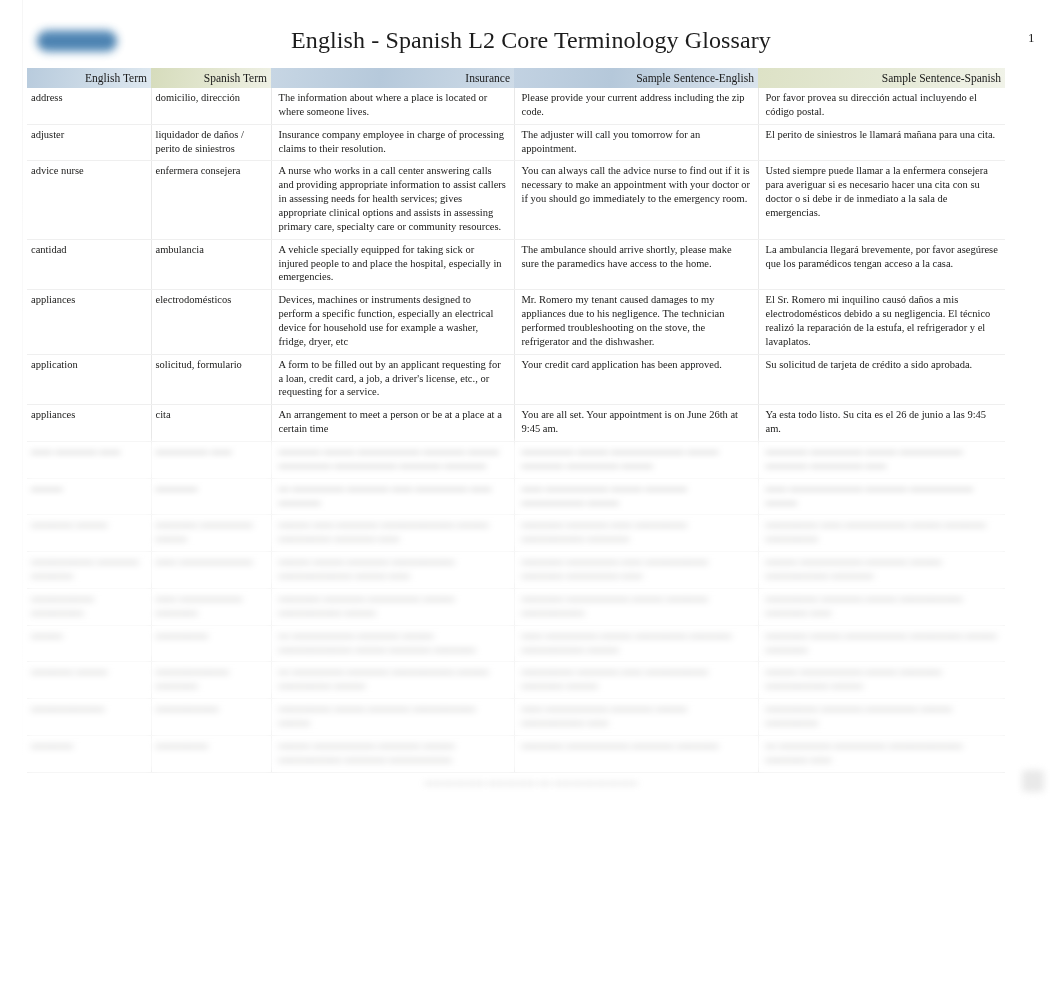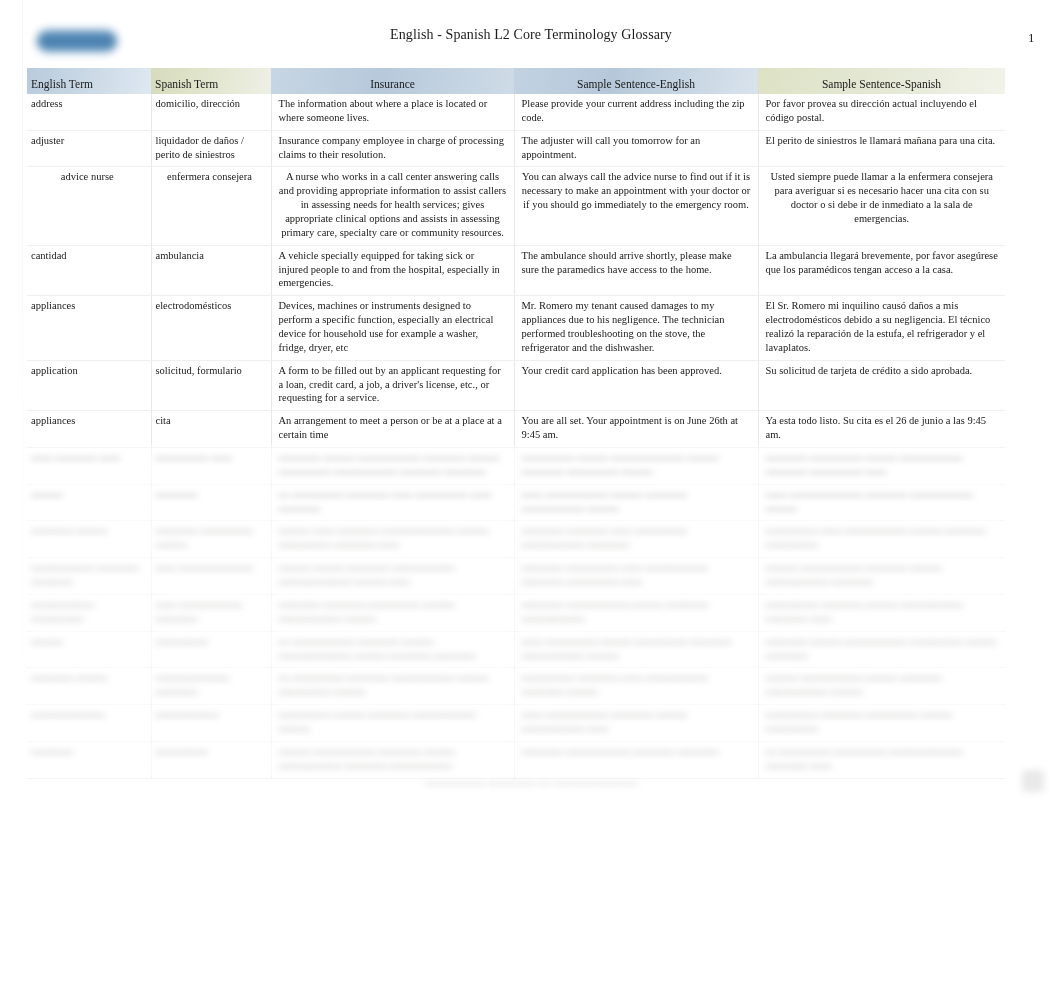--- a/index.html
+++ b/index.html
@@ -42,21 +42,21 @@
     filter: blur(4.5px);
     opacity: 0.95;
   }
   .doc-title {
     position: absolute;
     left: 0;
     top: 27px;
     width: 1062px;
     text-align: center;
     font-family: "Liberation Serif", serif;
-    font-size: 14px;
+    font-size: 24px;
     color: #1c1c1c;
     letter-spacing: 0.1px;
   }
   .page-number {
     position: absolute;
     left: 1028px;
     top: 30px;
     font-family: "Liberation Serif", serif;
     font-size: 13px;
     color: #222222;
@@ -73,26 +73,27 @@
     font-family: "Liberation Serif", serif;
   }
   .glossary col.c-en   { width: 124px; }
   .glossary col.c-es   { width: 120px; }
   .glossary col.c-def  { width: 243px; }
   .glossary col.c-sen  { width: 244px; }
   .glossary col.c-ses  { width: 247px; }
 
   .glossary thead th {
     height: 17px;
-    padding: 7px 4px 2px 4px;
+    padding: 1px 4px 2px 4px;
     font-size: 11.5px;
     font-weight: normal;
     color: #1a1a1a;
     vertical-align: middle;
     border: none;
+    text-align: right;
   }
   th.h-en {
     text-align: left;
     background: linear-gradient(100deg, #b8cbdd 0%, #c9d8e5 45%, #dee8f0 100%);
   }
   th.h-es {
     text-align: left;
     background: linear-gradient(100deg, #d6dcbc 0%, #e2e6cf 50%, #eef0e4 100%);
   }
   th.h-def {
@@ -117,21 +118,21 @@
     background: #ffffff;
     border-right: 1px solid #e8e8e8;
     border-bottom: 1px solid #efefef;
   }
   .glossary tbody td.last { border-right: none; }
   .glossary tbody td.term { padding-left: 4px; }
   .glossary tbody td.def,
   .glossary tbody td.sen,
   .glossary tbody td.ses { padding-left: 7px; }
 
-  .glossary tbody tr.tall td { height: 58px; text-align: center; }
+  .glossary tbody tr.tall td { height: 58px; }
 
   
   .blur-rows td {
     color: #7c7c7c;
     filter: blur(3.2px);
   }
   .blur-rows.b2 td { filter: blur(3.6px); }
   .blur-rows.b3 td { filter: blur(3.9px); }
 
   
@@ -217,21 +218,21 @@
         <td class="term">advice nurse</td>
         <td class="term">enfermera consejera</td>
         <td class="def">A nurse who works in a call center answering calls and providing appropriate information to assist callers in assessing needs for health services; gives appropriate clinical options and assists in assessing primary care, specialty care or community resources.</td>
         <td class="sen">You can always call the advice nurse to find out if it is necessary to make an appointment with your doctor or if you should go immediately to the emergency room.</td>
         <td class="ses last">Usted siempre puede llamar a la enfermera consejera para averiguar si es necesario hacer una cita con su doctor o si debe ir de inmediato a la sala de emergencias.</td>
       </tr>
 
       <tr>
         <td class="term">cantidad</td>
         <td class="term">ambulancia</td>
-        <td class="def">A vehicle specially equipped for taking sick or injured people to and from the hospital, especially in emergencies.</td>
+        <td class="def">A vehicle specially equipped for taking sick or injured people to and place the hospital, especially in emergencies.</td>
         <td class="sen">The ambulance should arrive shortly, please make sure the paramedics have access to the home.</td>
         <td class="ses last">La ambulancia llegará brevemente, por favor asegúrese que los paramédicos tengan acceso a la casa.</td>
       </tr>
 
 
       <tr>
         <td class="term">appliances</td>
         <td class="term">electrodomésticos</td>
         <td class="def">Devices, machines or instruments designed to perform a specific function, especially an electrical device for household use for example a washer, fridge, dryer, etc</td>
         <td class="sen">Mr. Romero my tenant caused damages to my appliances due to his negligence. The technician performed troubleshooting on the stove, the refrigerator and the dishwasher.</td>

